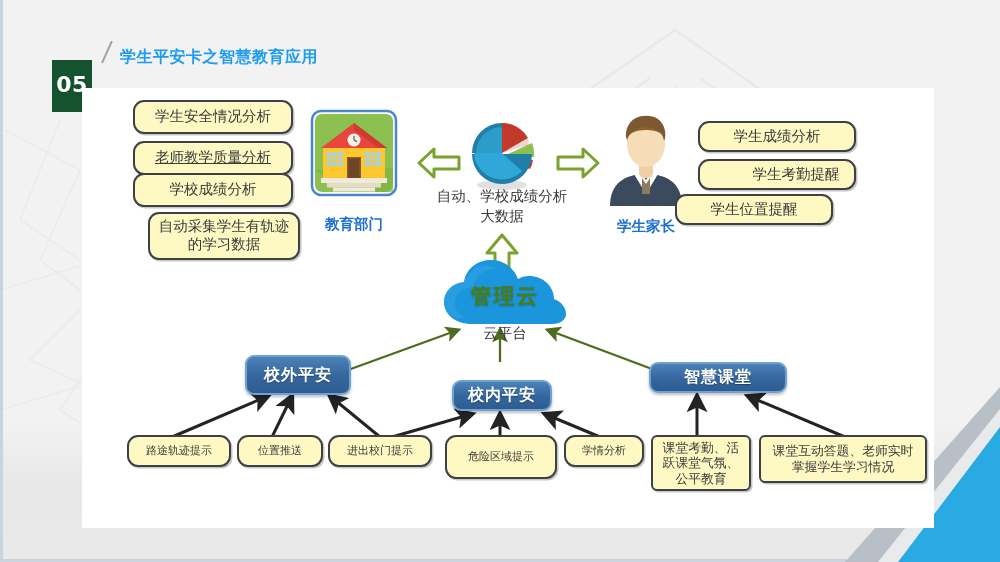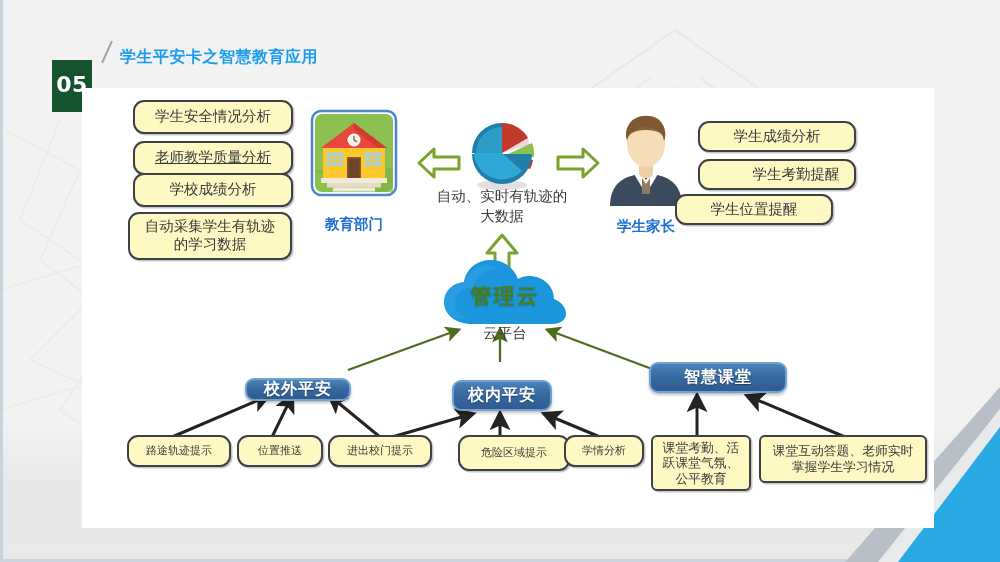--- a/index.html
+++ b/index.html
@@ -160,21 +160,21 @@
       <line x1="600" y1="437" x2="545" y2="414" marker-end="url(#bk)"></line>
 
       <line x1="697" y1="437" x2="697" y2="396" marker-end="url(#bk)"></line>
       <line x1="845" y1="437" x2="748" y2="396" marker-end="url(#bk)"></line>
     </g>
   </svg>
 
   <div class="rbox" style="left:133px;top:100px;width:160px;height:34px;">学生安全情况分析</div>
   <div class="rbox" style="left:133px;top:141px;width:160px;height:34px;text-decoration:underline;">老师教学质量分析</div>
   <div class="rbox" style="left:133px;top:173px;width:160px;height:34px;">学校成绩分析</div>
-  <div class="rbox" style="left:128px;top:212px;width:164px;height:48px;white-space:pre-line;">自动采集学生有轨迹
+  <div class="rbox" style="left:148px;top:212px;width:152px;height:48px;white-space:pre-line;">自动采集学生有轨迹
 的学习数据</div>
 
   <svg style="position:absolute;left:311px;top:110px;width:86px;height:86px;" viewBox="0 0 86 86">
     <rect x="1" y="1" width="84" height="84" rx="9" fill="none" stroke="#4a86c8" stroke-width="2.5"></rect>
     <rect x="4" y="4" width="78" height="78" rx="7" fill="#8cc152"></rect>
     <path d="M4 60 L38 82 L82 82 L82 58 Z" fill="#7bb143" opacity=".6"></path>
     <polygon points="43,13 76,38 10,38" fill="#e8453c"></polygon>
     <polygon points="43,13 76,38 68,38 43,20" fill="#cf3a31"></polygon>
     <circle cx="43" cy="30" r="6.5" fill="#fff"></circle>
     <circle cx="43" cy="30" r="5.5" fill="#f6f2e4"></circle>
@@ -212,21 +212,21 @@
     <path d="M36 40 L36 10 A30 30 0 0 1 62 25 Z" fill="#c0392b"></path>
     <path d="M40 42 L66 30 A28 28 0 0 1 68 44 Z" fill="#8cc152"></path>
     <path d="M40 48 L67 47 A27 27 0 0 1 64 56 Z" fill="#c0392b"></path>
     <path d="M36 40 L62 25 A30 30 0 0 1 63 32 Z" fill="#a5302433"></path>
     <path d="M36 41 A30 30 0 1 1 60 27 L36 41 Z" fill="#2d9cc8" opacity="0"></path>
     <path d="M6 41 A30 30 0 0 0 66 41 Z" fill="#1f7fa8"></path>
     <path d="M8 40 A28 28 0 0 0 56 58 L36 40 Z" fill="#2fa8d8"></path>
     <path d="M36 10 A30 30 0 0 0 6 40 L36 40 Z" fill="#1f7fa8"></path>
     <path d="M36 14 A26 26 0 0 0 10 40 L36 40 Z" fill="#2d9cc8"></path>
   </svg>
-  <div class="plain-label" style="left:428px;top:187px;width:148px;white-space:pre-line;">自动、实时有轨迹的
+  <div class="plain-label" style="left:428px;top:187px;width:148px;white-space:pre-line;">自动、学校成绩分析
 大数据</div>
 
   <svg style="position:absolute;left:608px;top:110px;width:76px;height:96px;" viewBox="0 0 76 96">
     <path d="M2 96 C2 74 16 64 38 64 C60 64 74 74 74 96 Z" fill="#3b4a5c"></path>
     <path d="M26 64 L38 84 L50 64 L44 61 L38 70 L32 61 Z" fill="#ffffff"></path>
     <path d="M34 68 L38 74 L42 68 L42 84 L34 84 Z" fill="#8f7a60"></path>
     <rect x="31" y="52" width="14" height="16" rx="5" fill="#f0cfa6"></rect>
     <ellipse cx="38" cy="34" rx="19" ry="23" fill="#f7dcb8"></ellipse>
     <path d="M19 32 C19 14 30 6 38 6 C46 6 57 14 57 32 C57 24 50 20 38 20 C26 20 19 24 19 32 Z" fill="#8a6234"></path>
     <path d="M19 30 C16 24 19 12 28 8 C34 5 44 5 50 9 C57 14 59 25 56 31 C55 22 48 17 38 17 C28 17 21 22 19 30 Z" fill="#7d5830"></path>
@@ -243,28 +243,28 @@
 
   <svg style="position:absolute;left:442px;top:258px;width:126px;height:68px;" viewBox="0 0 126 68">
     <path d="M30 66 C13 66 2 56 2 44 C2 33 11 25 22 24 C24 10 36 2 49 2 C62 2 72 10 76 21
              C79 19 83 18 87 18 C101 18 112 28 112 41 C120 44 124 50 124 56 C124 62 118 66 110 66 Z" fill="#1b96dd"></path>
     <path d="M24 60 C16 57 12 50 13 43 C15 33 23 29 31 30 C33 17 44 10 55 11 C48 6 38 6 31 12
              C25 17 22 23 22 24 C11 25 2 33 2 44 C2 54 11 63 24 60 Z" fill="#33a4e4" opacity=".55"></path>
   </svg>
   <div style="position:absolute;left:442px;top:282px;width:126px;text-align:center;color:#4d7c0f;font-size:21px;font-weight:bold;letter-spacing:2px;text-shadow:0 1px 2px rgba(0,0,0,.25);">管理云</div>
   <div class="cloud-label" style="left:442px;top:324px;width:126px;">云平台</div>
 
-  <div class="banner" style="left:245px;top:378px;width:106px;height:23px;">校外平安</div>
+  <div class="banner" style="left:245px;top:355px;width:106px;height:40px;">校外平安</div>
   <div class="banner" style="left:452px;top:380px;width:100px;height:31px;">校内平安</div>
   <div class="banner" style="left:649px;top:362px;width:138px;height:31px;">智慧课堂</div>
 
   <div class="rbox small" style="left:127px;top:435px;width:104px;height:32px;">路途轨迹提示</div>
   <div class="rbox small" style="left:237px;top:435px;width:86px;height:32px;">位置推送</div>
   <div class="rbox small" style="left:328px;top:435px;width:104px;height:32px;">进出校门提示</div>
-  <div class="rbox small" style="left:458px;top:435px;width:112px;height:36px;">危险区域提示</div>
+  <div class="rbox small" style="left:445px;top:435px;width:112px;height:44px;">危险区域提示</div>
   <div class="rbox small" style="left:564px;top:435px;width:80px;height:32px;">学情分析</div>
   <div class="rbox tiny" style="left:651px;top:435px;width:100px;height:56px;white-space:pre-line;">课堂考勤、活
 跃课堂气氛、
 公平教育</div>
   <div class="rbox tiny" style="left:759px;top:435px;width:168px;height:48px;white-space:pre-line;">课堂互动答题、老师实时
 掌握学生学习情况</div>
 
 </div>
 
 </body></html>

